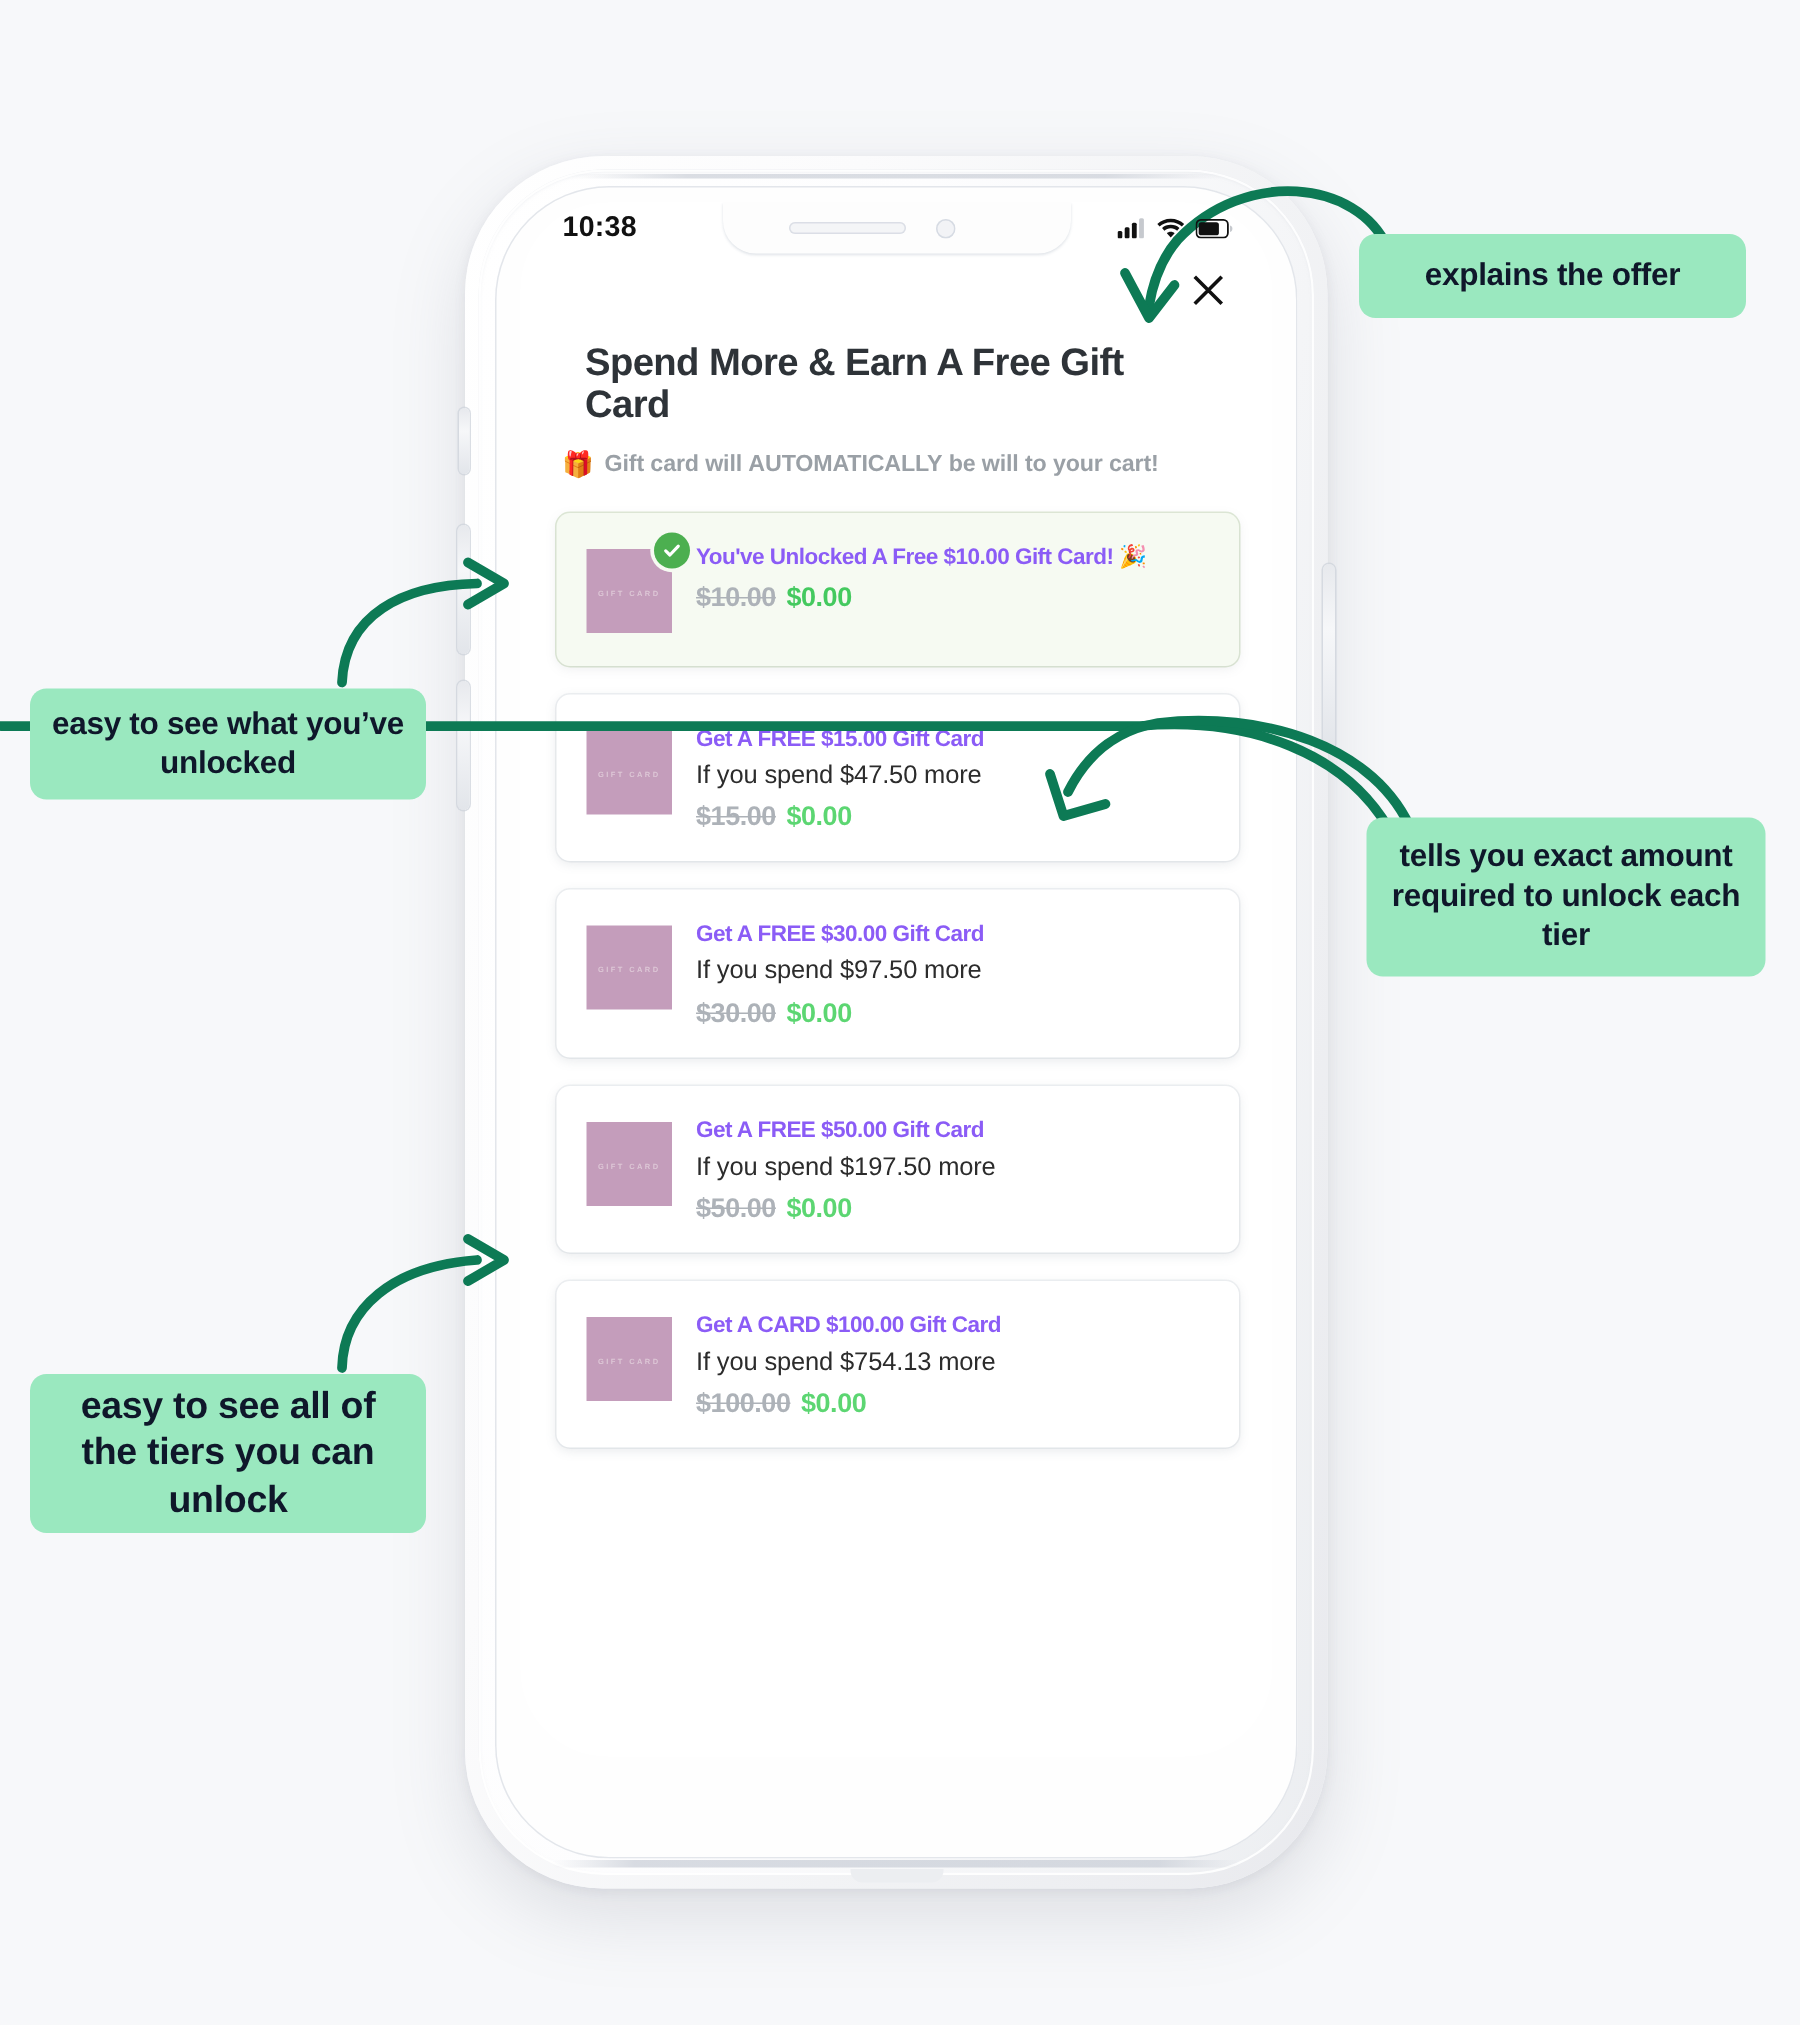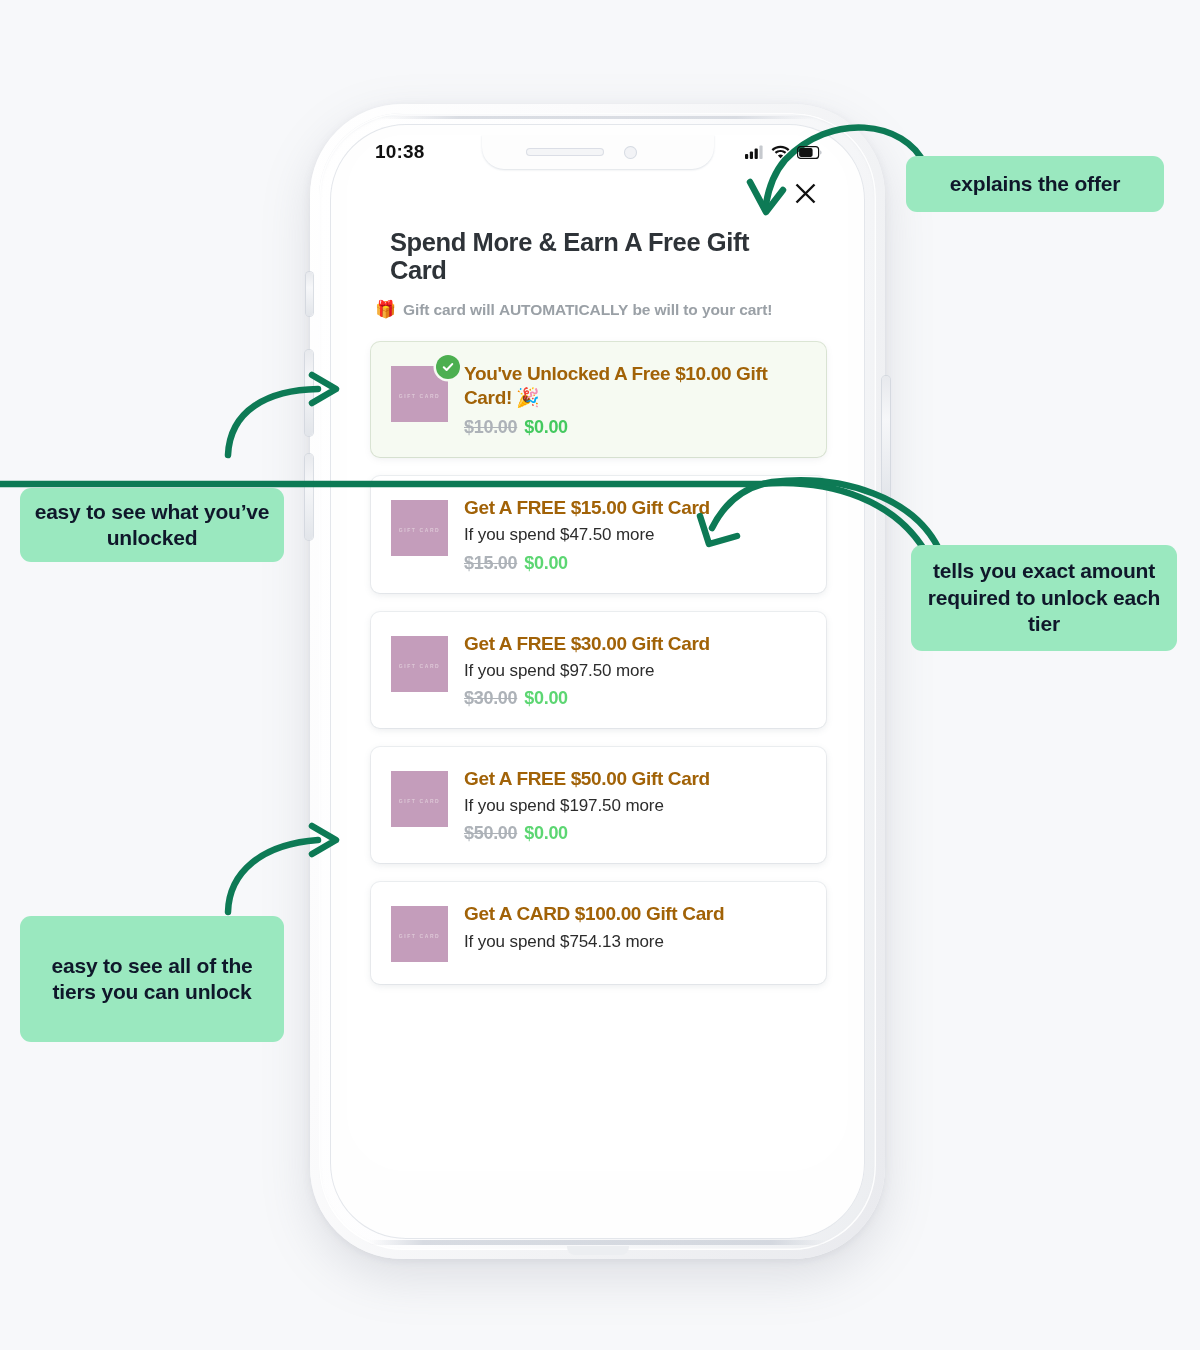--- a/index.html
+++ b/index.html
@@ -141,43 +141,43 @@
     transform:translateY(2px);
   }
   .check-badge{
     position:absolute;right:-12px;top:-11px;
     width:24px;height:24px;border-radius:50%;background:#4caf50;
     display:flex;align-items:center;justify-content:center;
     box-shadow:0 0 0 2.5px #f6faf2;
   }
   .tier-body{flex:1 1 auto;min-width:0;}
   .tier-title{
-    font-size:19px;font-weight:600;color:#a16207;letter-spacing:-.35px;
+    font-size:15px;font-weight:600;color:#8b5cf6;letter-spacing:-.35px;
     line-height:1.27;margin:0;
   }
   .tier-sub{
     font-size:17px;font-weight:400;color:#2c2c2c;letter-spacing:-.1px;
     margin:4px 0 0;line-height:1.25;
   }
   .tier-prices{margin:7px 0 0;font-size:18px;font-weight:700;letter-spacing:-.3px;}
   .price-old{color:#adb2b8;text-decoration:line-through;}
   .price-new{color:#5cd672;margin-left:7px;}
   .tier.unlocked .price-new{color:#44c95f;}
 
   
   .callout{
     position:absolute;background:#9ae8bf;border-radius:11px;
     color:#0f172a;font-weight:700;letter-spacing:-.2px;
     display:flex;align-items:center;justify-content:center;text-align:center;
     box-sizing:border-box;line-height:1.26;
   }
   #callout-offer{left:906px;top:156px;width:258px;height:56px;font-size:21px;}
-  #callout-unlocked{left:20px;top:459px;width:264px;height:74px;font-size:21px;padding:0 12px;margin-top:29px;}
+  #callout-unlocked{left:20px;top:459px;width:264px;height:74px;font-size:21px;padding:0 12px;}
   #callout-amount{left:911px;top:545px;width:266px;height:106px;font-size:21px;padding:0 10px;}
-  #callout-tiers{left:20px;top:916px;width:264px;height:126px;font-size:21px;padding:0 12px;}
+  #callout-tiers{left:20px;top:916px;width:264px;height:106px;font-size:25px;padding:0 12px;}
 
   svg.anno{position:absolute;left:0;top:0;width:1200px;height:1350px;overflow:visible;pointer-events:none;}
 </style>
 </head>
 <body>
 
 <div class="stage">
 
   <div class="phone">
     <div class="phone-inner"></div>
@@ -306,20 +306,23 @@
 
             <div class="tier">
               <div class="thumb-wrap">
                 <div class="thumb" style="background: rgb(196, 157, 187);">
                   <span>GIFT CARD</span>
                 </div>
               </div>
               <div class="tier-body">
                 <p class="tier-title">Get A CARD $100.00 Gift Card</p>
                 <p class="tier-sub">If you spend $754.13 more</p>
+                <p class="tier-prices">
+                  <span class="price-old">$100.00</span><span class="price-new">$0.00</span>
+                </p>
               </div>
             </div>
 
           </div>
         </div>
       </div>
     </div>
   </div>
 
   <svg class="anno" viewBox="0 0 1200 1350">

